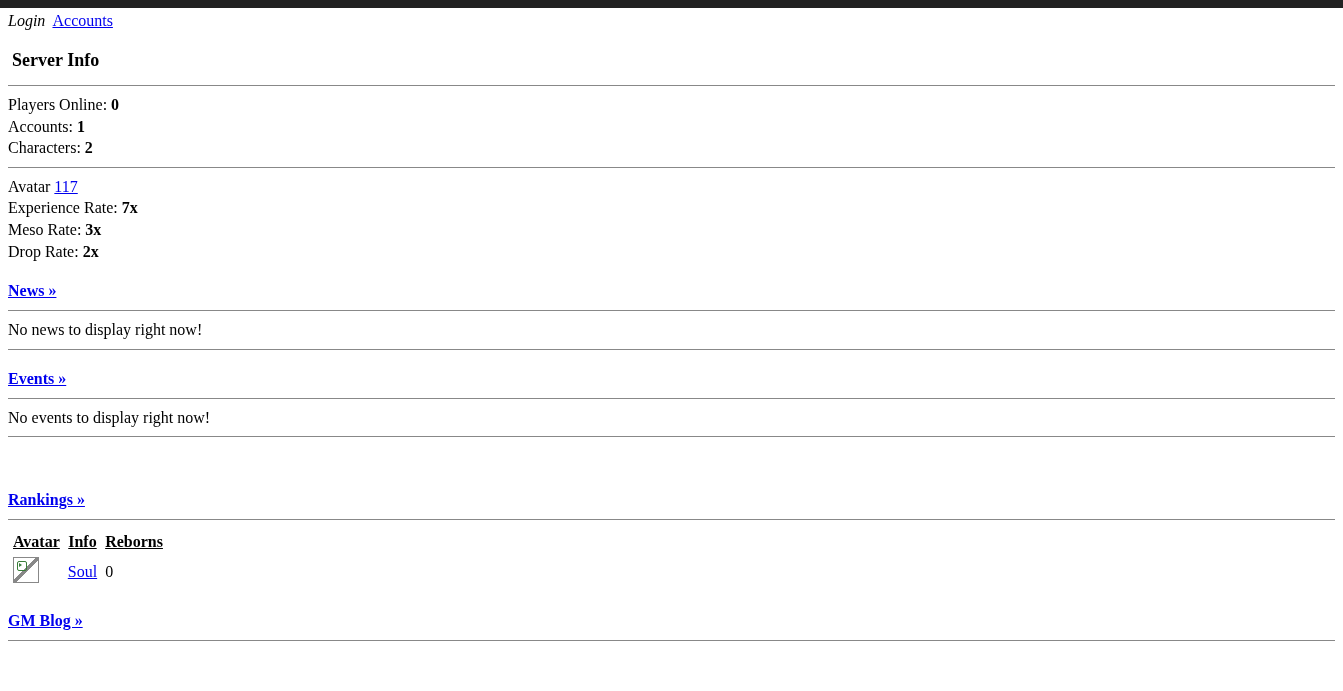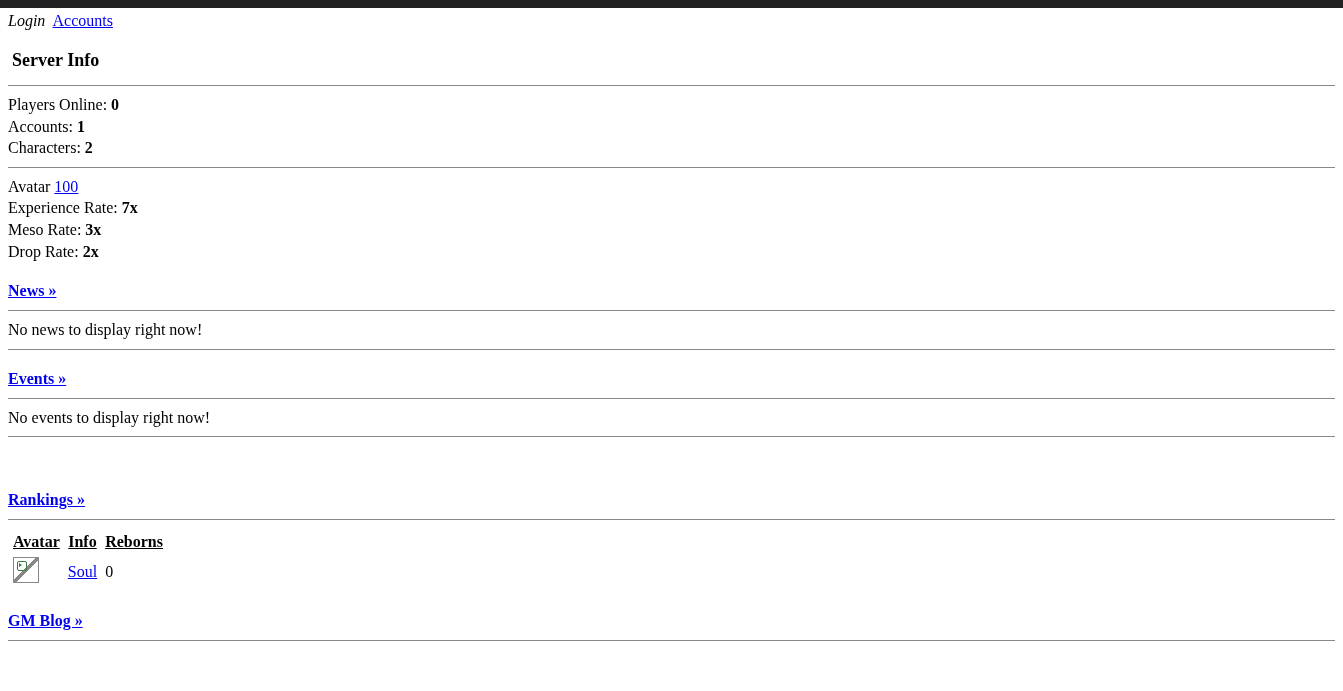--- a/index.html
+++ b/index.html
@@ -58,21 +58,21 @@
     </p>
     <p>
       <span>Characters: </span><span class="bold">2</span>
     </p>
   </div>
 
   <hr>
 
   <div class="block">
     <p>
-      <span>Avatar </span><a href="#">100</a>
+      <span>Avatar </span><a href="#">117</a>
     </p>
     <p>
       <span>Experience Rate: </span><span class="bold">7x</span>
     </p>
     <p>
       <span>Meso Rate: </span><span class="bold">3x</span>
     </p>
     <p>
       <span>Drop Rate: </span><span class="bold">2x</span>
     </p>

